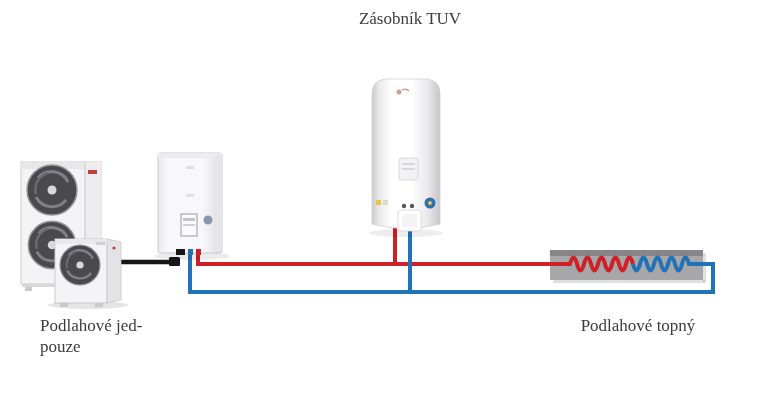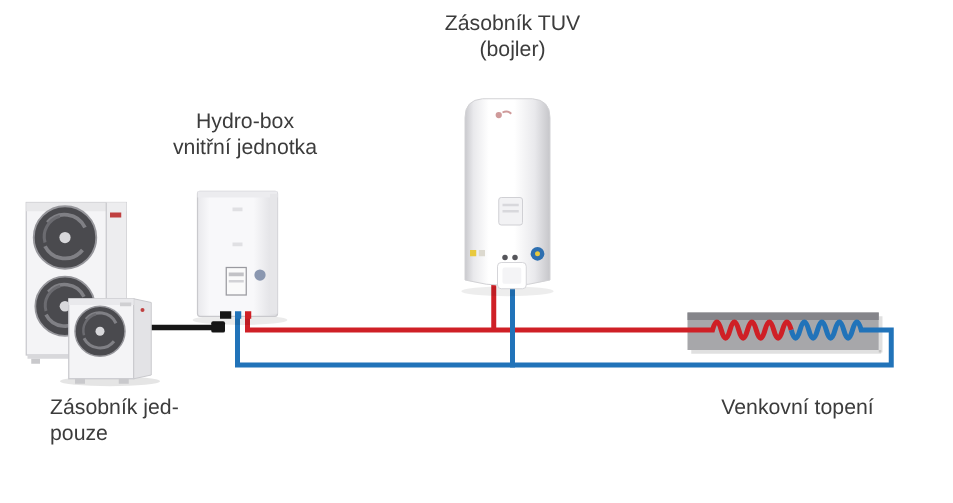--- a/index.html
+++ b/index.html
@@ -3,21 +3,21 @@
 <meta charset="utf-8">
 <style>
   :root{
     --hot-pipe:#cf2026; --cold-pipe:#2173b9; --power-cable:#161616;
     --floor-slab:#a7a7aa; --floor-slab-top:#85858a; --text:#3c3c3c;
     --unit-body:#f4f4f6; --unit-border:#c9c9cd; --fan:#4a4a4e;
   }
   html,body{margin:0;padding:0;background:#ffffff;}
   .scene{
     position:relative; width:762px; height:364px; background:#ffffff;
-    font-family:Liberation Sans, sans-serif; overflow:hidden;border-radius:14px;
+    font-family:Liberation Serif, serif; overflow:hidden;border-radius:14px;
   }
   .scene svg{position:absolute; left:0; top:0;}
   .label{
     position:absolute; font-size:17px; line-height:21px; color:var(--text);
     white-space:nowrap;
   }
   .label.center{transform:translateX(-50%); text-align:center;}
   .pipe{fill:none; stroke-width:4;}
   .cable{fill:none; stroke-width:4.5;}
   .stroke-hot{stroke:var(--hot-pipe);}
@@ -149,30 +149,25 @@
       </g>
       <rect x="376" y="200" width="5" height="5" fill="#e8c93e"></rect>
       <rect x="383" y="200" width="5" height="5" fill="#dcd9cf"></rect>
       <circle cx="430" cy="203" r="5.5" fill="#2d6fb0"></circle>
       <circle cx="430" cy="203" r="2" fill="#e8c93e"></circle>
     </g>
   </svg>
 
   <div class="label center" style="left:410px; top:8px;">
     <div>Zásobník TUV</div>
-    <div>(bojler)</div>
   </div>
 
-  <div class="label center" style="left:196px; top:86px;">
-    <div>Hydro-box</div>
-    <div>vnitřní jednotka</div>
-  </div>
 
   <div class="label" style="left:40px; top:315px;">
-    <div>Zásobník jed-</div>
+    <div>Podlahové jed-</div>
     <div>pouze</div>
   </div>
 
   <div class="label center" style="left:638px; top:315px;">
-    <div>Venkovní topení</div>
+    <div>Podlahové topný</div>
   </div>
 
 </div>
 
 </body></html>

